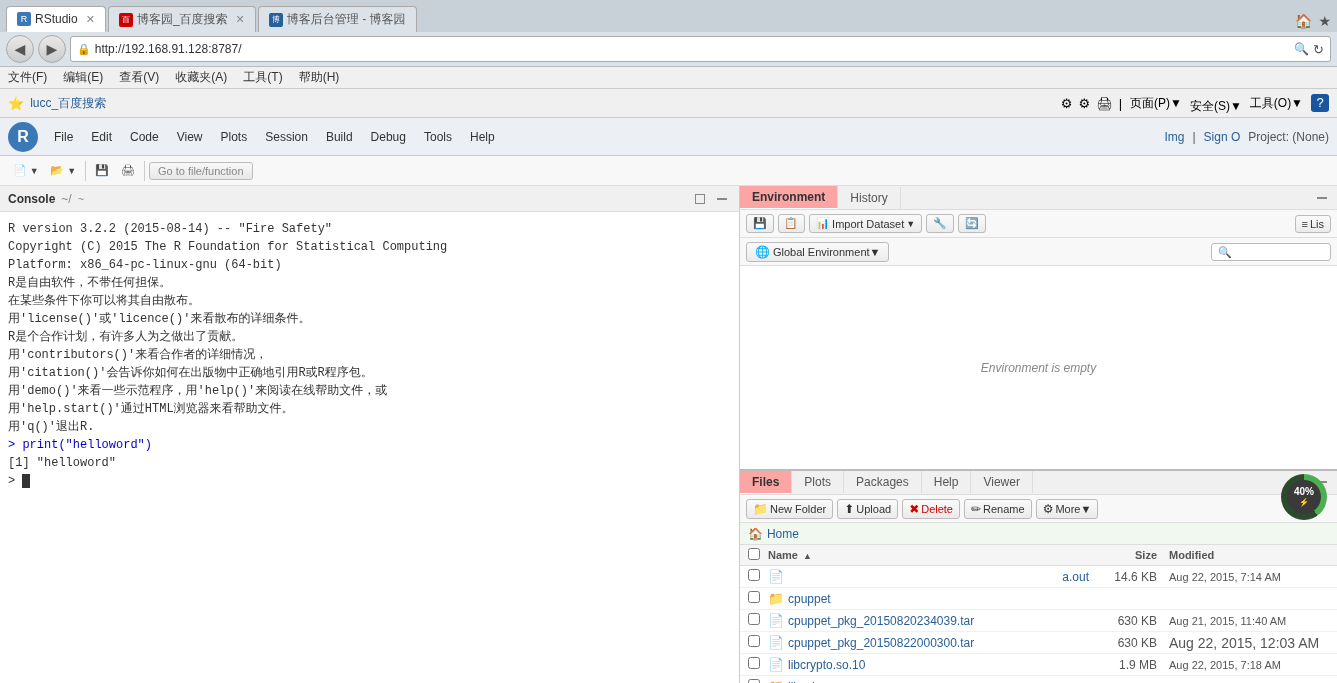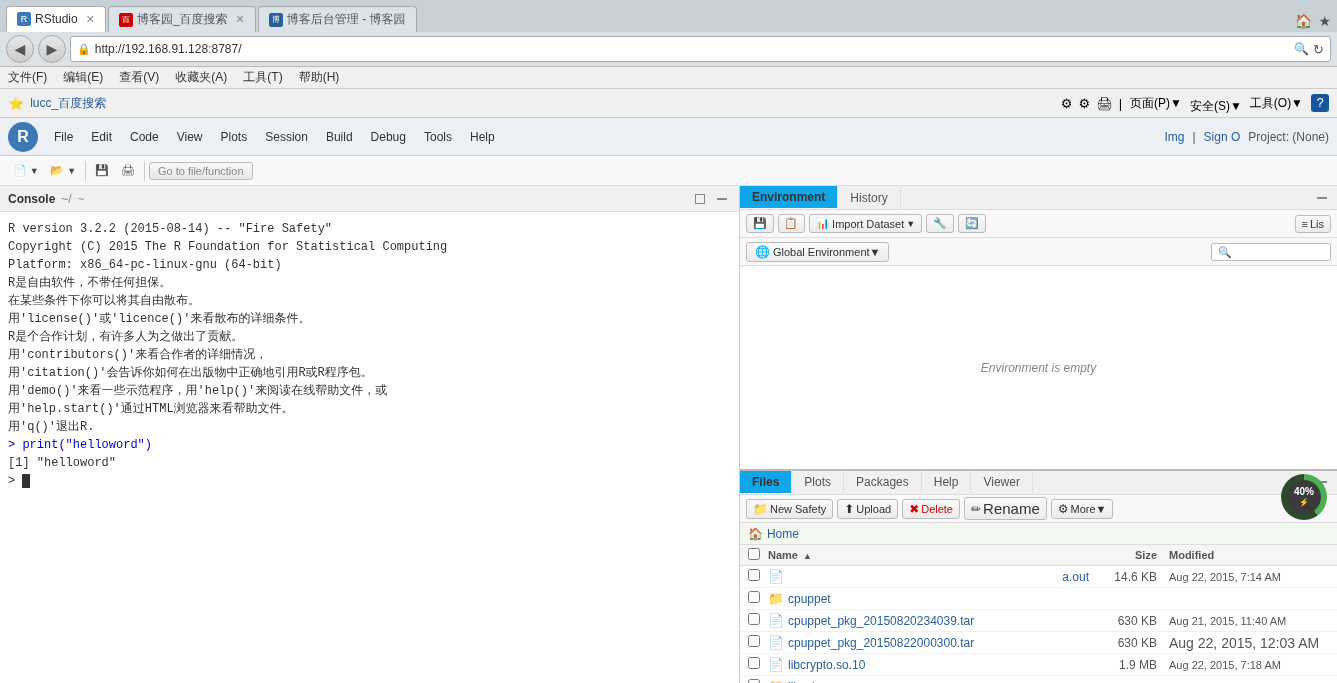--- a/index.html
+++ b/index.html
@@ -7,21 +7,21 @@
     .browser-btn { width: 28px; height: 28px; border: 1px solid #aaa; border-radius: 50%; background: linear-gradient(to bottom, #e8e8e8, #ccc); cursor: pointer; display: flex; align-items: center; justify-content: center; font-size: 14px; color: #555; }
     .browser-tab { display: flex; align-items: center; padding: 4px 10px; background: #dce3e8; border: 1px solid #aaa; border-bottom: none; border-radius: 4px 4px 0 0; font-size: 12px; cursor: pointer; gap: 4px; height: 26px; max-width: 180px; }
     .browser-tab.active { background: white; border-bottom: 1px solid white; z-index: 1; }
     .ie-menu-item { cursor: pointer; color: #333; }
     .rstudio-menu-item { padding: 4px 8px; font-size: 12px; cursor: pointer; color: #333; border-radius: 3px; }
     .toolbar-btn { display: flex; align-items: center; gap: 3px; padding: 2px 6px; border: 1px solid transparent; border-radius: 3px; cursor: pointer; font-size: 11px; color: #444; background: none; }
     .toolbar-separator { width: 1px; height: 20px; background: #ccc; margin: 0 2px; }
     .toolbar-go-btn { display: flex; align-items: center; padding: 2px 8px; border: 1px solid #bbb; border-radius: 3px; background: linear-gradient(to bottom, #f8f8f8, #e8e8e8); cursor: pointer; font-size: 11px; color: #555; }
     .panel-icon-btn { width: 18px; height: 18px; border: none; background: none; cursor: pointer; color: #777; font-size: 12px; display: flex; align-items: center; justify-content: center; }
     .panel-tab { padding: 4px 12px; font-size: 12px; cursor: pointer; color: #555; border-right: 1px solid #ddd; }
-    .panel-tab.active { background: #0ea5e9; font-weight: bold; color: #333; border-bottom: 1px solid white; }
+    .panel-tab.active { background: #fca5a5; font-weight: bold; color: #333; border-bottom: 1px solid white; }
     .env-btn { display: flex; align-items: center; gap: 2px; padding: 2px 6px; border: 1px solid #bbb; border-radius: 3px; background: linear-gradient(to bottom, #fafafa, #ebebeb); cursor: pointer; font-size: 11px; color: #333; }
     .env-dropdown { display: flex; align-items: center; gap: 3px; padding: 2px 8px; border: 1px solid #bbb; border-radius: 3px; background: linear-gradient(to bottom, #fafafa, #ebebeb); cursor: pointer; font-size: 11px; color: #333; }
     .files-btn { display: flex; align-items: center; gap: 2px; padding: 2px 6px; border: 1px solid #bbb; border-radius: 3px; background: linear-gradient(to bottom, #fafafa, #ebebeb); cursor: pointer; font-size: 11px; color: #333; }
   </style>
 </head>
 <body>
 
 <div>
 
   <div style="display:flex; align-items:flex-end; background:#c8d0d8; padding: 4px 6px 0 6px; gap:2px; height:32px;">
@@ -224,33 +224,33 @@
           </div>
           <div style="margin-left:auto;display:flex;align-items:center;padding:2px 6px;">
             <button class="panel-icon-btn">
               <span style="display:inline-block;width:10px;height:2px;border-bottom:2px solid #888;"></span>
             </button>
           </div>
         </div>
         <div style="display:flex;align-items:center;padding:2px 6px;background:#f8f8f8;border-bottom:1px solid #ddd;gap:4px;height:28px;">
           <button class="files-btn">
             <span style="font-size:12px;">📁</span>
-            <span style="font-size:11px;">New Safety</span>
+            <span style="font-size:11px;">New Folder</span>
           </button>
           <button class="files-btn">
             <span style="font-size:12px;">⬆</span>
             <span style="font-size:11px;">Upload</span>
           </button>
           <button class="files-btn" style="color:#cc0000;">
             <span style="font-size:12px;color:#cc0000;">✖</span>
             <span style="font-size:11px;">Delete</span>
           </button>
           <button class="files-btn">
             <span style="font-size:12px;">✏</span>
-            <span style="font-size:15px;">Rename</span>
+            <span style="font-size:11px;">Rename</span>
           </button>
           <button class="files-btn">
             <span style="font-size:12px;">⚙</span>
             <span style="font-size:11px;">More▼</span>
           </button>
 
           <div style="margin-left:auto;position:relative;width:50px;height:50px;top:-10px;">
             <div style="width:46px;height:46px;border-radius:50%;background:conic-gradient(#4caf50 144deg, #2d4a2d 144deg);display:flex;align-items:center;justify-content:center;">
               <div style="width:34px;height:34px;border-radius:50%;background:#3a3a3a;display:flex;align-items:center;justify-content:center;flex-direction:column;">
                 <span style="color:white;font-size:10px;font-weight:bold;line-height:1.2;">40%</span>

